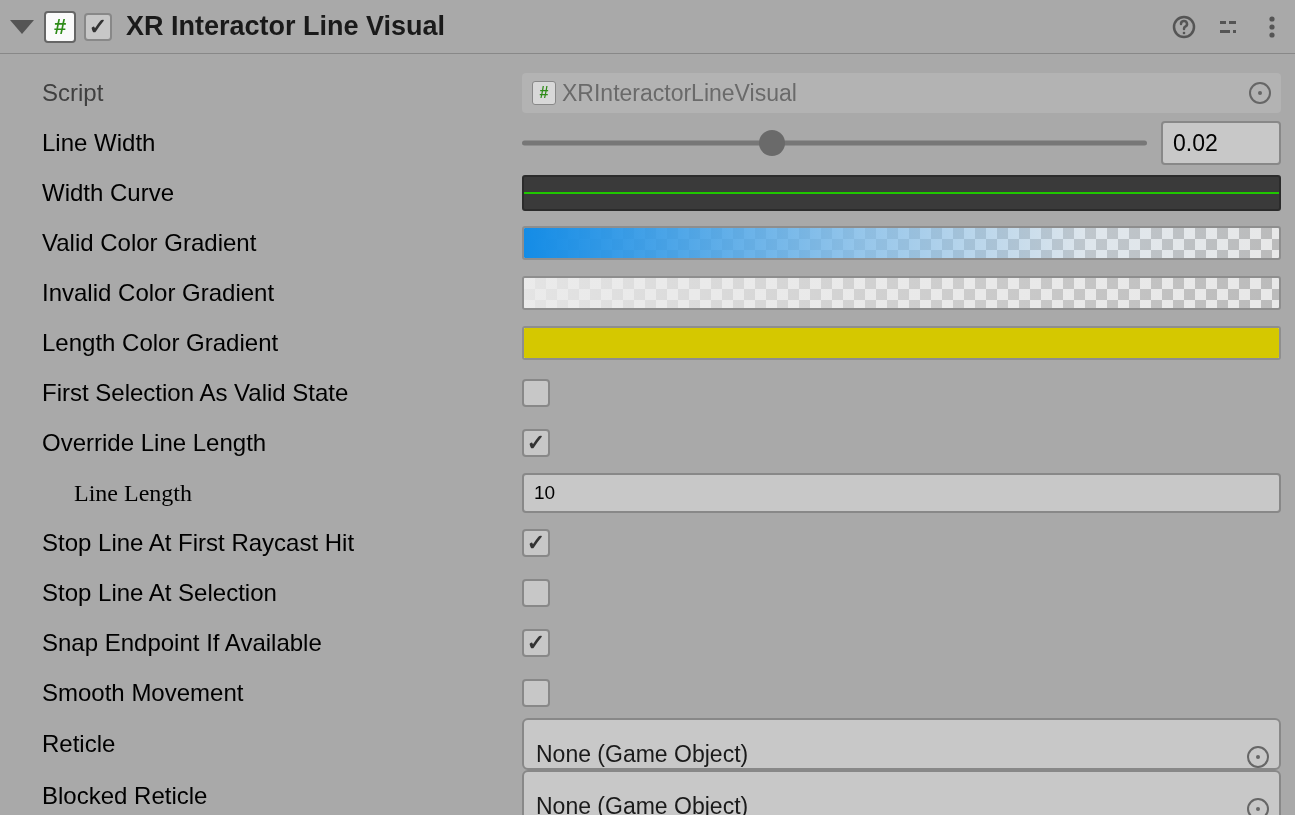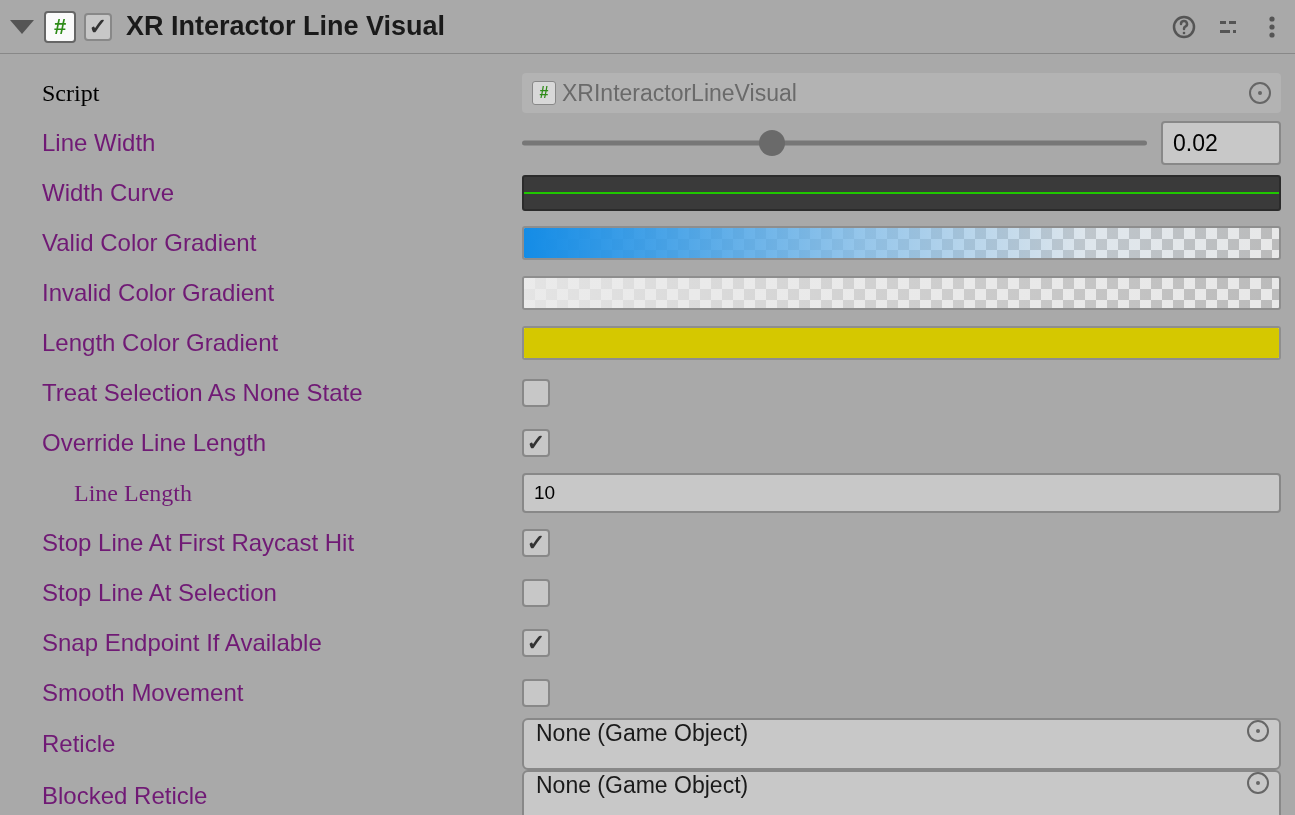--- a/index.html
+++ b/index.html
@@ -82,23 +82,23 @@
   .row {
     display: flex;
     align-items: center;
     min-height: 50px;
     gap: 8px;
   }
   .label {
     width: 500px;
     padding-left: 28px;
     font-size: 24px;
-    color: #701a75;
-  }
-  .label.disabled { color: #000000; font-family: Liberation Serif, serif; }
+    color: #000000;
+  }
+  .label.disabled { color: #404040; }
   .label.indent { padding-left: 60px; font-family: Liberation Serif, serif; }
   .field {
     flex: 1;
     display: flex;
     align-items: center;
   }
   .script-field {
     flex: 1;
     height: 40px;
     background: #b3b3b3;
@@ -229,21 +229,21 @@
   }
   .grad-blocked {
     background: #d5c800;
   }
   .obj-field {
     flex:1;
     height: 52px;
     background: #c8c8c8;
     border: 2px solid #888;
     border-radius: 6px;
-    display:flex; align-items:flex-start;
+    display:flex; align-items:flex-end;
     padding: 0 12px;
     position:relative;
     cursor:pointer;
   }
 </style>
 </head>
 <body>
 
 <div class="component">
 
@@ -332,21 +332,21 @@
     <div class="row">
       <div class="label">Length Color Gradient</div>
       <div class="field">
         <div class="gradient">
           <div class="gradient-overlay grad-blocked"></div>
         </div>
       </div>
     </div>
 
     <div class="row">
-      <div class="label">Treat Selection As None State</div>
+      <div class="label">First Selection As Valid State</div>
       <div class="field">
         <div class="checkbox"></div>
       </div>
     </div>
 
     <div class="row">
       <div class="label">Override Line Length</div>
       <div class="field">
         <div class="checkbox checked"></div>
       </div>

